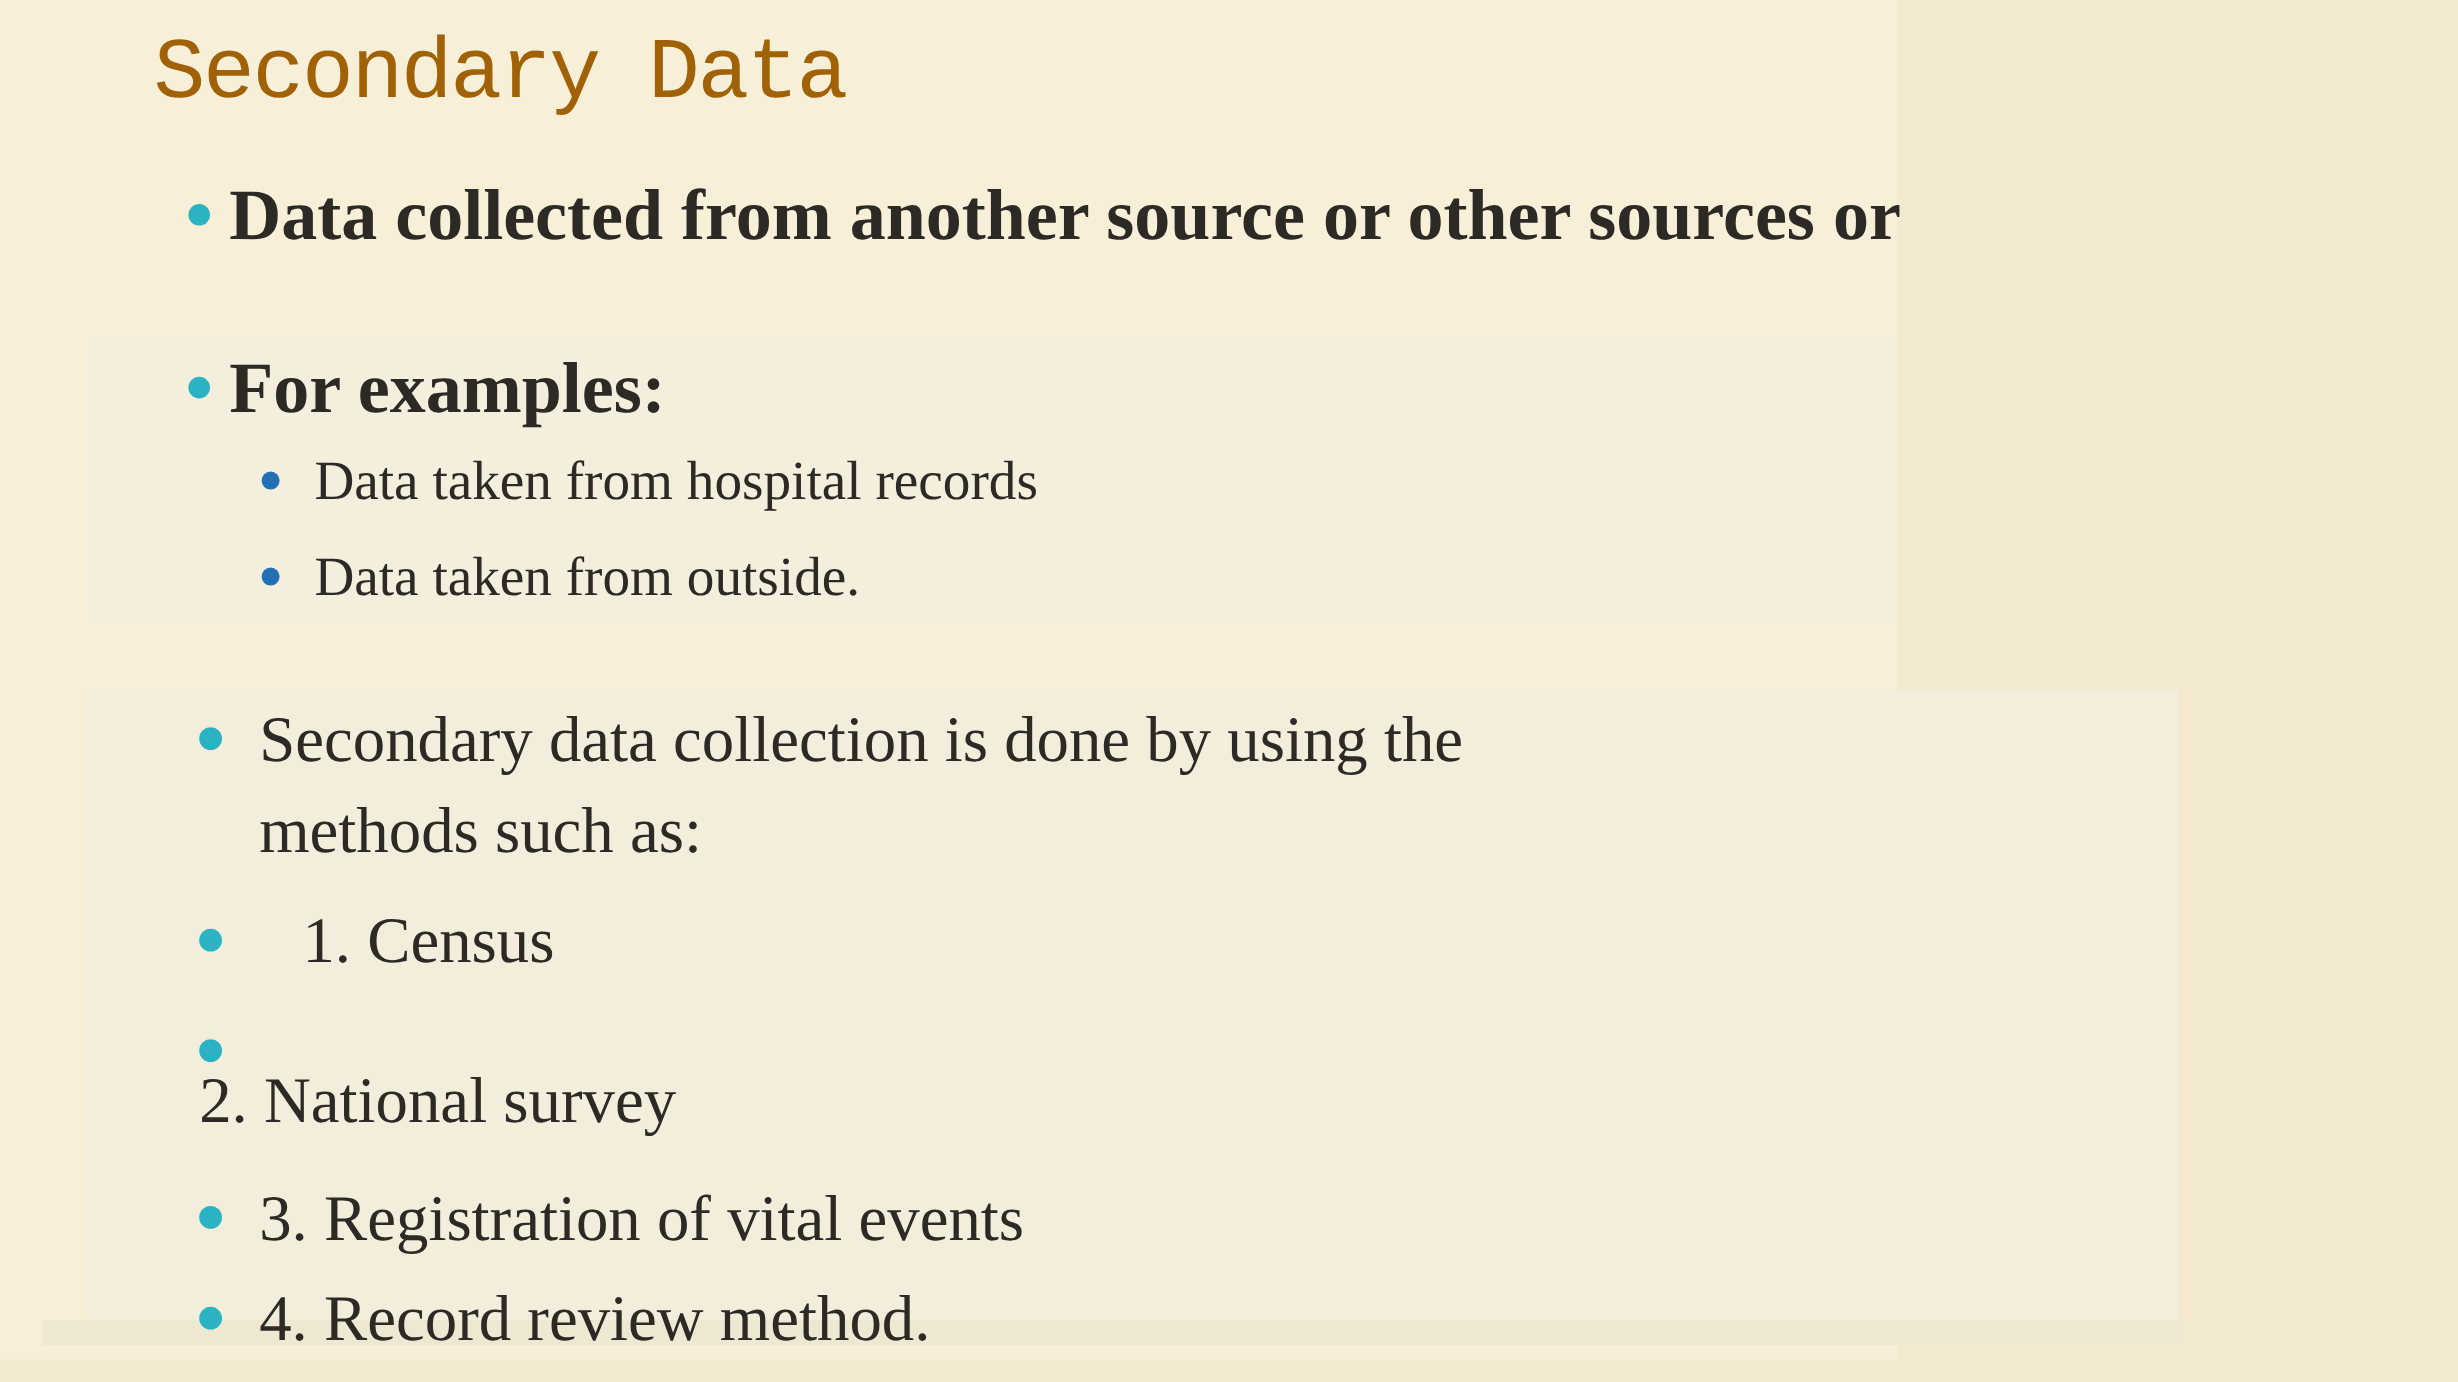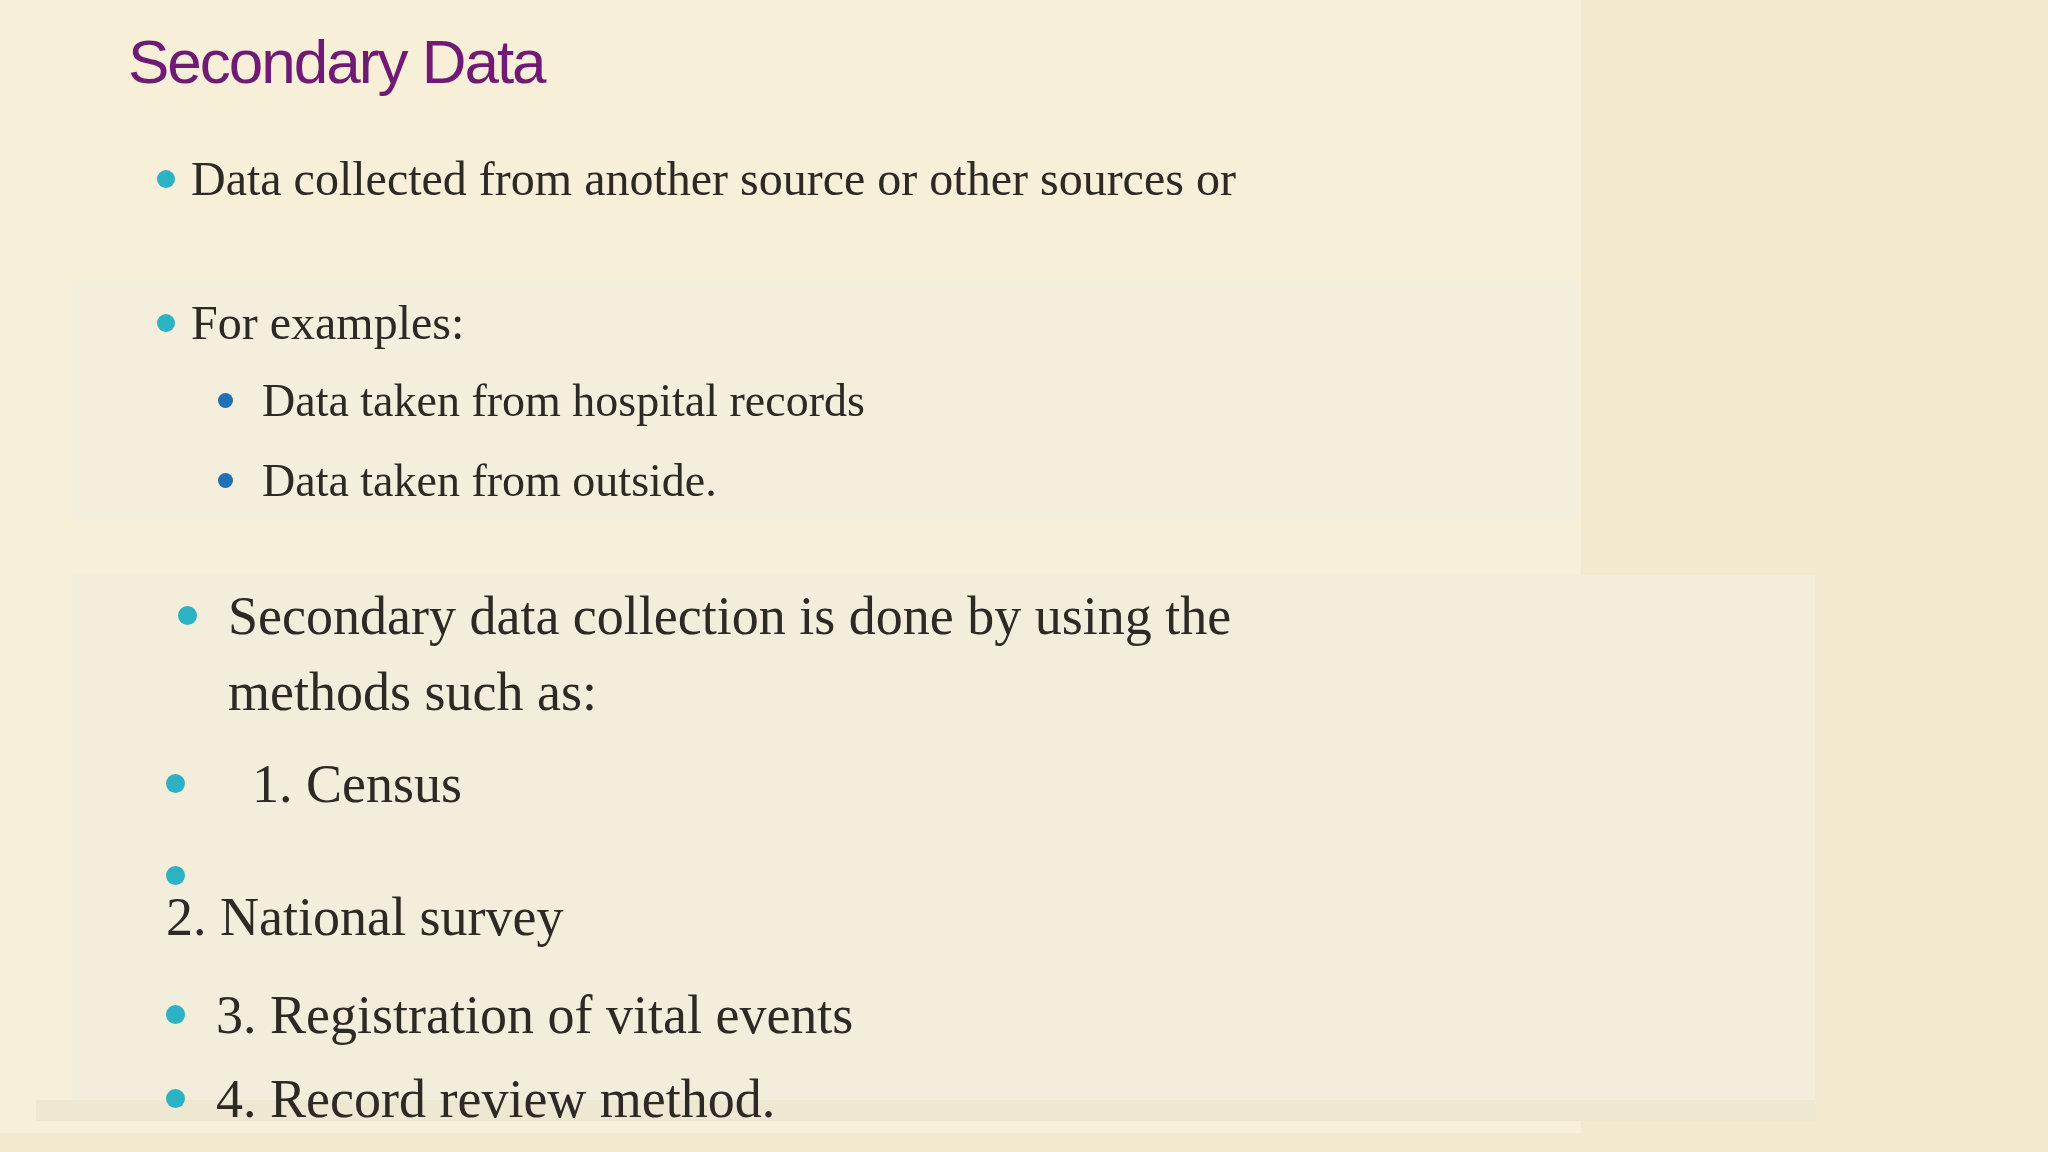--- a/index.html
+++ b/index.html
@@ -15,55 +15,55 @@
     width: 1581px; height: 1133px;
     background: #f8efd9;
   }
   .band { position: absolute; }
   #band-examples { left: 72px; top: 281px; width: 1506px; height: 238px; background: #f4eedd; }
   #band-lower    { left: 72px; top: 575px; width: 1743px; height: 546px; background: #f3eedc; }
   #strip-bottom  { left: 36px; top: 1100px; width: 1779px; height: 21px; background: #eee8d3; }
 
   .title {
     position: absolute; left: 128px; top: 10px;
-    font-family: Liberation Sans, sans-serif;
-    font-size: 62px; line-height: 104px;
+    font-family: Liberation Mono, monospace;
+    font-size: 72px; line-height: 104px;
     letter-spacing: -2px;
-    color: #701a75;
+    color: #a16207;
     font-weight: 400;
     white-space: nowrap;
   }
 
   .row { position: absolute; display: flex; align-items: flex-start; }
   .dot { border-radius: 50%; flex: none; }
   .dot-teal { background: #2bb3c4; }
   .dot-blue { background: #2170b4; }
 
   .txt { color: #2d2a25; white-space: nowrap; }
 
   
-  .t1 { font-size: 48px; line-height: 68px; }
+  .t1 { font-size: 60px; line-height: 68px; font-weight: bold; }
   .d1 { width: 18px; height: 18px; margin-top: 25px; margin-right: 16px; }
 
   
   .t2 { font-size: 46px; line-height: 60px; }
   .d2 { width: 15px; height: 15px; margin-top: 22px; margin-right: 29px; }
 
   
   .t3 { font-size: 54px; line-height: 76px; }
   .d3 { width: 19px; height: 19px; margin-top: 28px; margin-right: 31px; }
 
   .t4 { font-size: 54px; line-height: 64px; }
   .d4 { width: 19px; height: 19px; margin-top: 22px; margin-right: 31px; }
 
   #b1 { left: 157px; top: 145px; }
   #b2 { left: 157px; top: 289px; }
   #s1 { left: 218px; top: 371px; text-align: right; }
   #s2 { left: 218px; top: 451px; }
-  #b3 { left: 178px; top: 578px; justify-content: space-between; }
+  #b3 { left: 166px; top: 578px; justify-content: space-between; }
   #n1 { left: 166px; top: 752px; gap: 36px; }
   #n2 { left: 166px; top: 844px; flex-direction: column; }
   #n3 { left: 166px; top: 983px; }
   #n4 { left: 166px; top: 1067px; }
 </style>
 </head>
 <body>
 
 <div class="slide-area"></div>
 <div class="band" id="band-examples"></div>

